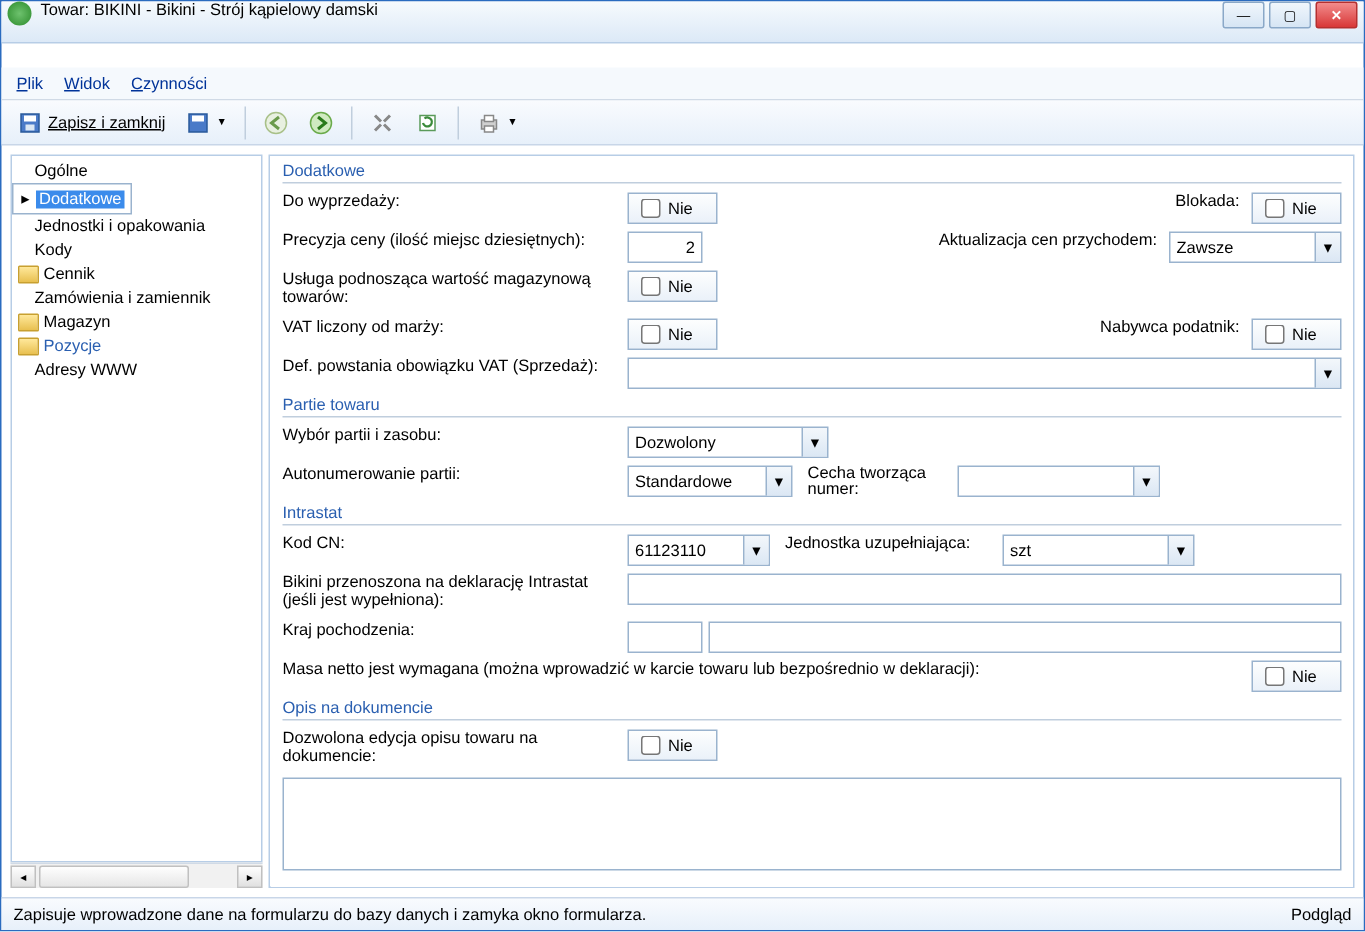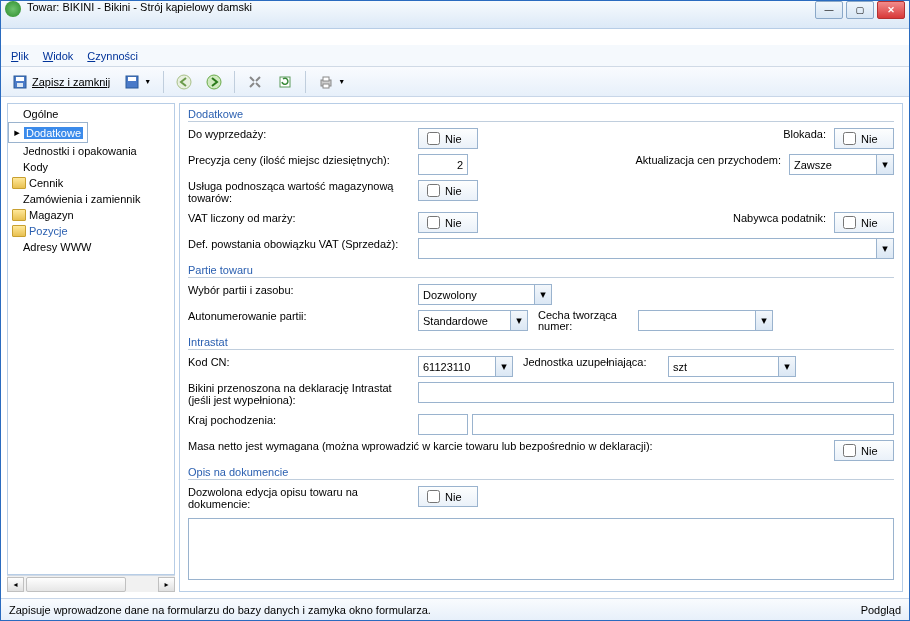--- a/index.html
+++ b/index.html
@@ -178,21 +178,21 @@
           <label class="chk" style="width:60px;">
               <input type="checkbox" style="">
               <span>Nie</span>
             </label>
         </div>
 
         <div class="row">
           <div class="lbl-col">Precyzja ceny (ilość miejsc dziesiętnych):</div>
           <input class="txt" style="width: 50px; text-align: right;" value="2">
           <div style="flex:1" class="right-lbl">Aktualizacja cen przychodem:</div>
-          <div class="sel" style="width:105px">
+          <div class="sel" style="width:115px">
               <span class="v">Zawsze</span>
               <span class="dd">▾</span>
             </div>
         </div>
 
         <div class="row" style="min-height:30px;">
           <div class="lbl-col">Usługa podnosząca wartość magazynową towarów:</div>
           <label class="chk" style="width:60px;">
               <input type="checkbox" style="">
               <span>Nie</span>

